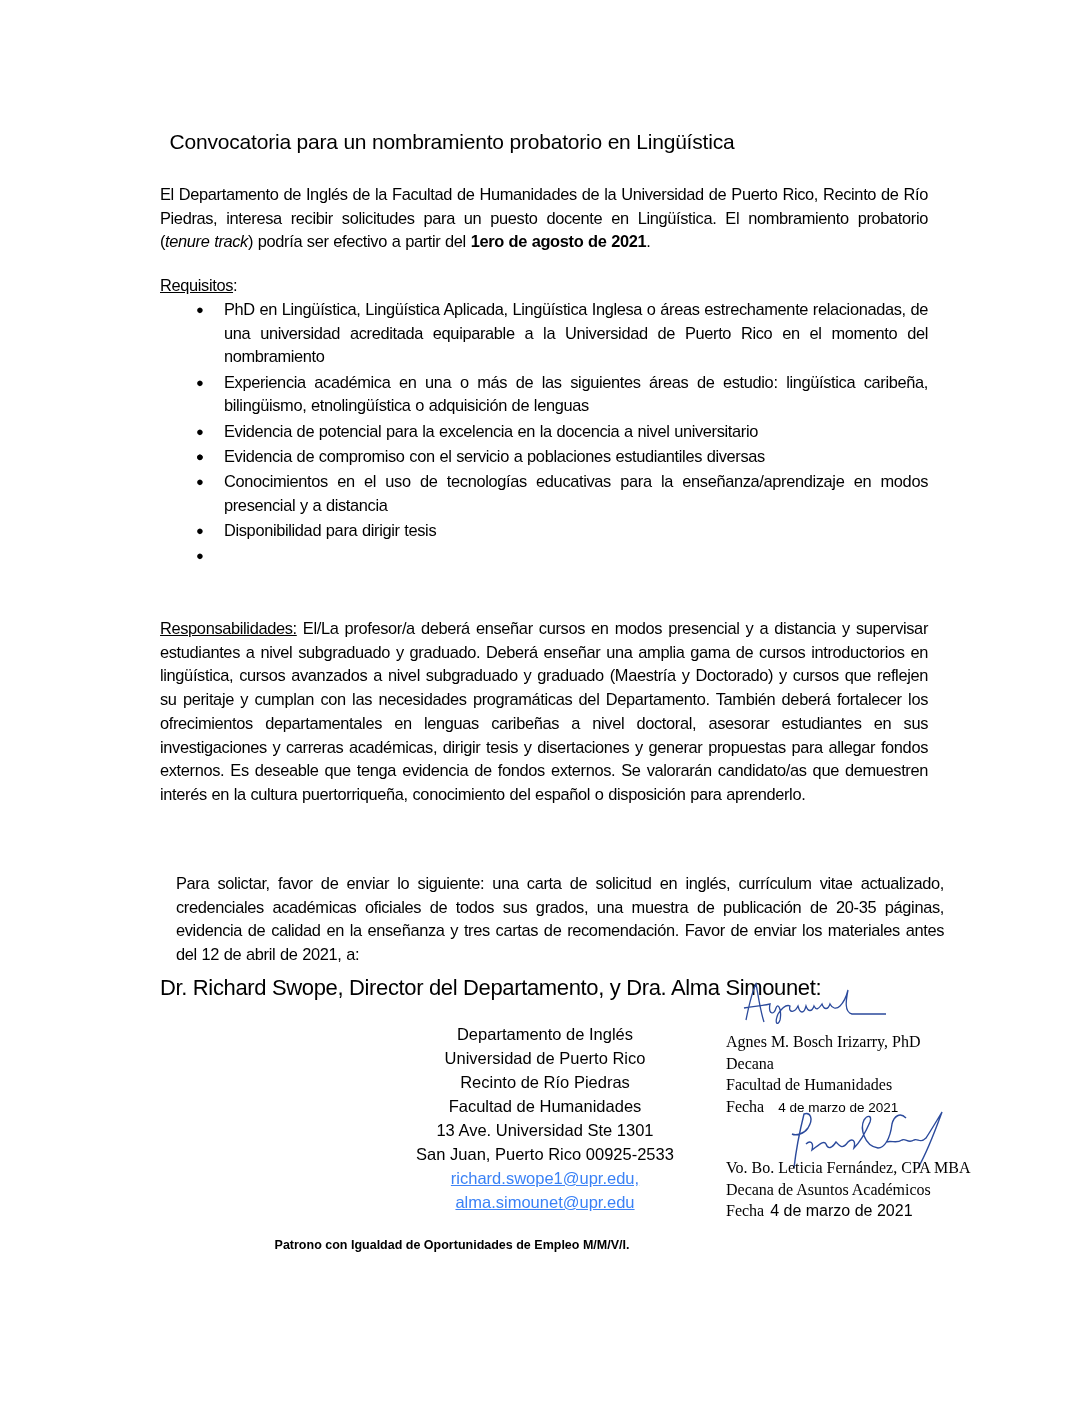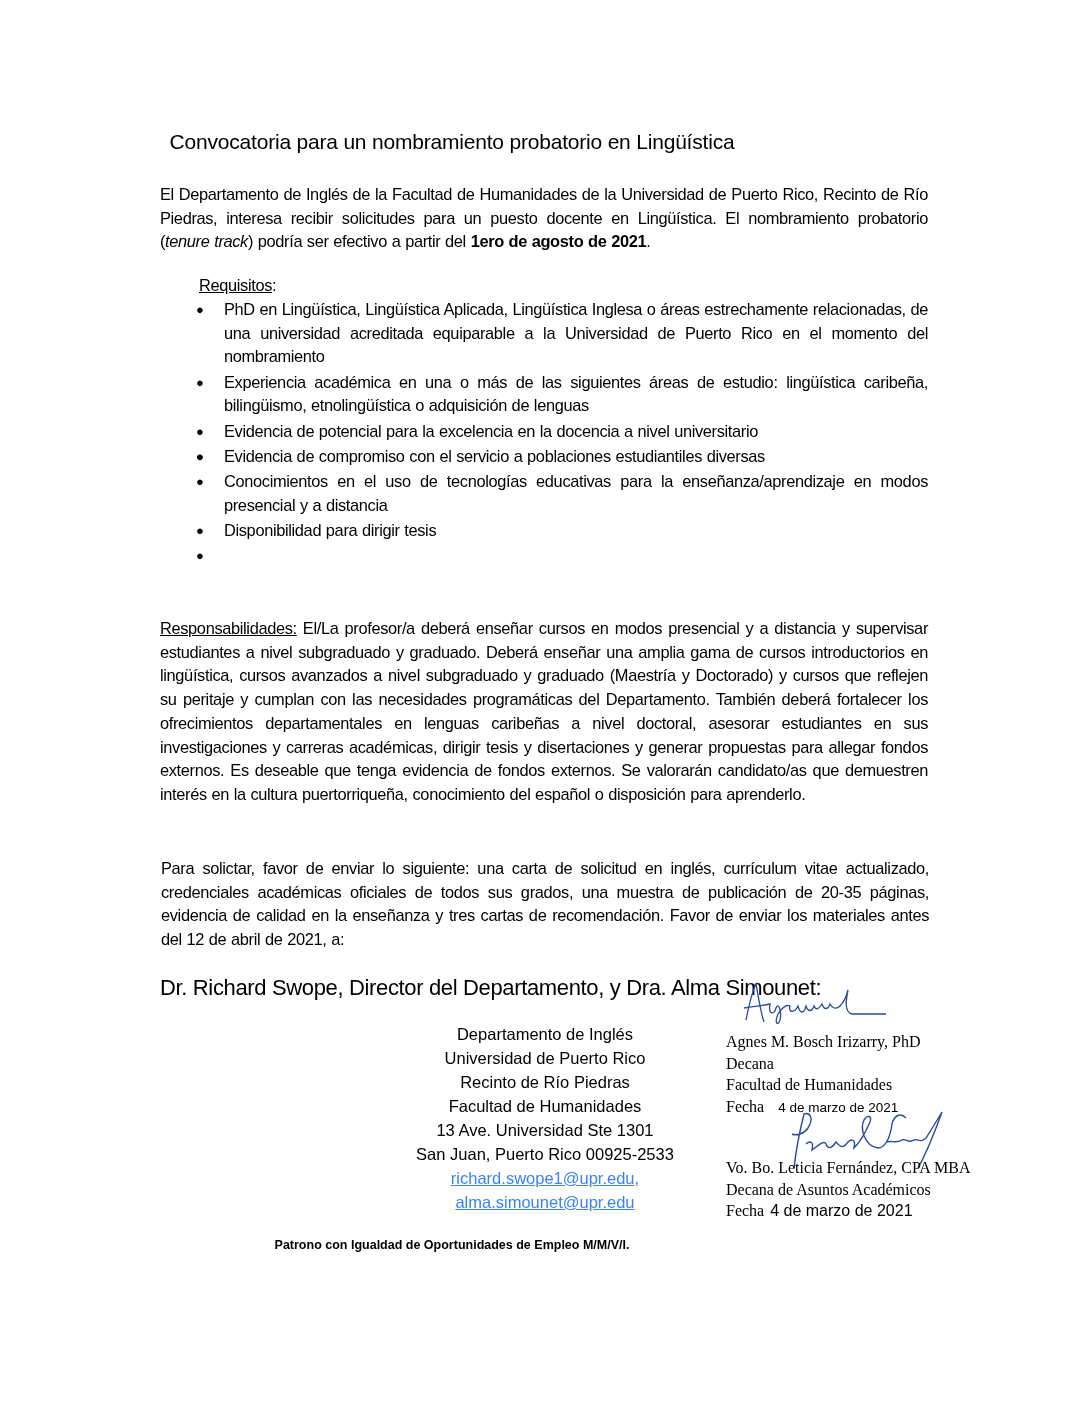--- a/index.html
+++ b/index.html
@@ -5,21 +5,21 @@
   html, body { margin: 0; padding: 0; background: #ffffff; }
   body { width: 1088px; height: 1408px; position: relative; overflow: hidden; color: #000; }
   .page { position: absolute; left: 0; top: 0; width: 1088px; height: 1408px; background: #fff; }
   .sans { font-family: "Liberation Sans", "DejaVu Sans", sans-serif; }
   .serif { font-family: "Liberation Serif", "DejaVu Serif", serif; }
   .title { position: absolute; left: 0; width: 904px; top: 130px; text-align: center;
            font-size: 21px; letter-spacing: -0.2px; }
   .block { position: absolute; left: 160px; width: 768px; font-size: 16.4px; line-height: 23.7px;
            text-align: justify; letter-spacing: -0.35px; word-spacing: 0.5px; }
   .intro { top: 183px; }
-  .req-head { top: 274px; margin-left: 39px; }
+  .req-head { top: 274px; }
   .u { text-decoration: underline; }
   ul.reqs { position: absolute; left: 160px; top: 298px; width: 768px; margin: 0; padding: 0; list-style: none;
             font-size: 16.4px; line-height: 23.7px; letter-spacing: -0.35px; word-spacing: 0.5px; }
   ul.reqs li { position: relative; padding-left: 64px; text-align: justify; margin-bottom: 1.5px; }
   ul.reqs li .bullet { position: absolute; left: 36px; top: 0; font-size: 13px; }
   .resp { top: 617px; }
   .apply { top: 856px; }
   .to { position: absolute; left: 160px; top: 975px; font-size: 22px; letter-spacing: -0.35px; }
   .address { position: absolute; left: 400px; width: 290px; top: 1022px; text-align: center;
              font-size: 16.5px; line-height: 24px; }
@@ -49,21 +49,21 @@
     <li><span class="bullet">●</span><span>Evidencia de potencial para la excelencia en la docencia a nivel universitario</span></li>
     <li><span class="bullet">●</span></li>
     <li><span class="bullet">●</span><span>Evidencia de compromiso con el servicio a poblaciones estudiantiles diversas</span></li>
     <li><span class="bullet">●</span><span>Conocimientos en el uso de tecnologías educativas para la enseñanza/aprendizaje en modos presencial y a distancia</span></li>
     <li><span class="bullet">●</span><span>Disponibilidad para dirigir tesis</span></li>
     <li><span class="bullet">●</span></li>
   </ul>
 
   <p class="block resp sans" style="margin:0;"><span class="u">Responsabilidades:</span><span> El/La profesor/a deberá enseñar cursos en modos presencial y a distancia y supervisar estudiantes a nivel subgraduado y graduado. Deberá enseñar una amplia gama de cursos introductorios en lingüística, cursos avanzados a nivel subgraduado y graduado (Maestría y Doctorado) y cursos que reflejen su peritaje y cumplan con las necesidades programáticas del Departamento. También deberá fortalecer los ofrecimientos departamentales en lenguas caribeñas a nivel doctoral, asesorar estudiantes en sus investigaciones y carreras académicas, dirigir tesis y disertaciones y generar propuestas para allegar fondos externos. Es deseable que tenga evidencia de fondos externos. Se valorarán candidato/as que demuestren interés en la cultura puertorriqueña, conocimiento del español o disposición para aprenderlo.</span></p>
 
-  <p class="block apply sans" style="margin:1px;">Para solictar, favor de enviar lo siguiente: una carta de solicitud en inglés, currículum vitae actualizado, credenciales académicas oficiales de todos sus grados, una muestra de publicación de 20-35 páginas, evidencia de calidad en la enseñanza y tres cartas de recomendación. Favor de enviar los materiales antes del 12 de abril de 2021, a:</p>
+  <p class="block apply sans" style="margin:16px;">Para solictar, favor de enviar lo siguiente: una carta de solicitud en inglés, currículum vitae actualizado, credenciales académicas oficiales de todos sus grados, una muestra de publicación de 20-35 páginas, evidencia de calidad en la enseñanza y tres cartas de recomendación. Favor de enviar los materiales antes del 12 de abril de 2021, a:</p>
 
   <div class="to sans">Dr. Richard Swope, Director del Departamento, y Dra. Alma Simounet:</div>
 
   <div class="address sans">
     <div>Departamento de Inglés</div>
     <div>Universidad de Puerto Rico</div>
     <div>Recinto de Río Piedras</div>
     <div>Facultad de Humanidades</div>
     <div>13 Ave. Universidad Ste 1301</div>
     <div>San Juan, Puerto Rico  00925-2533</div>

